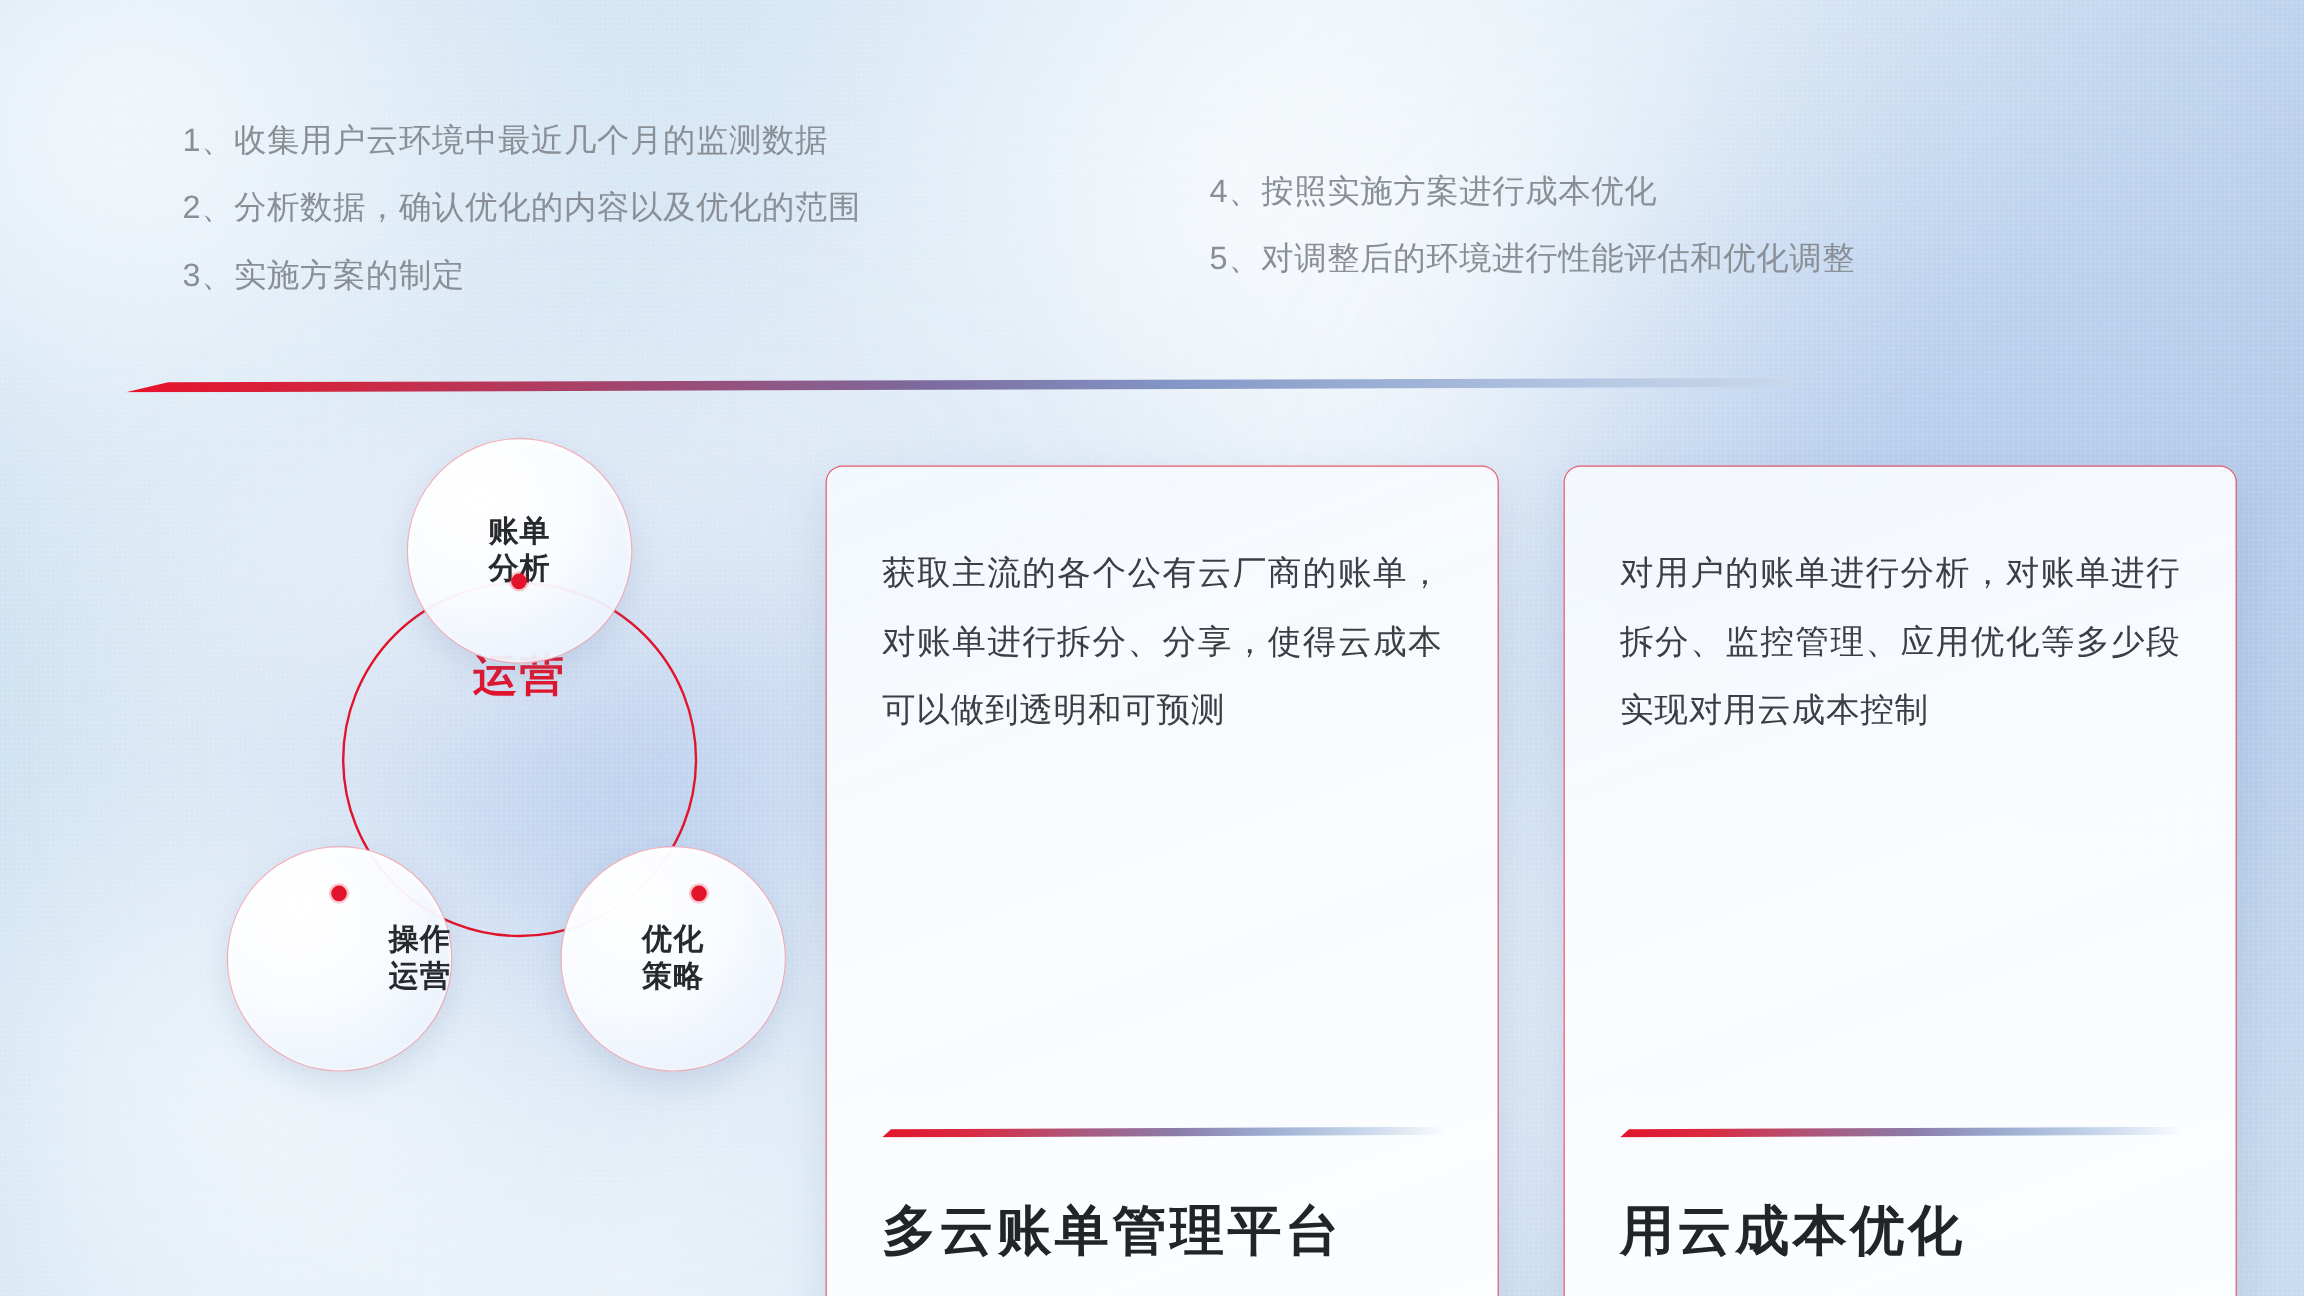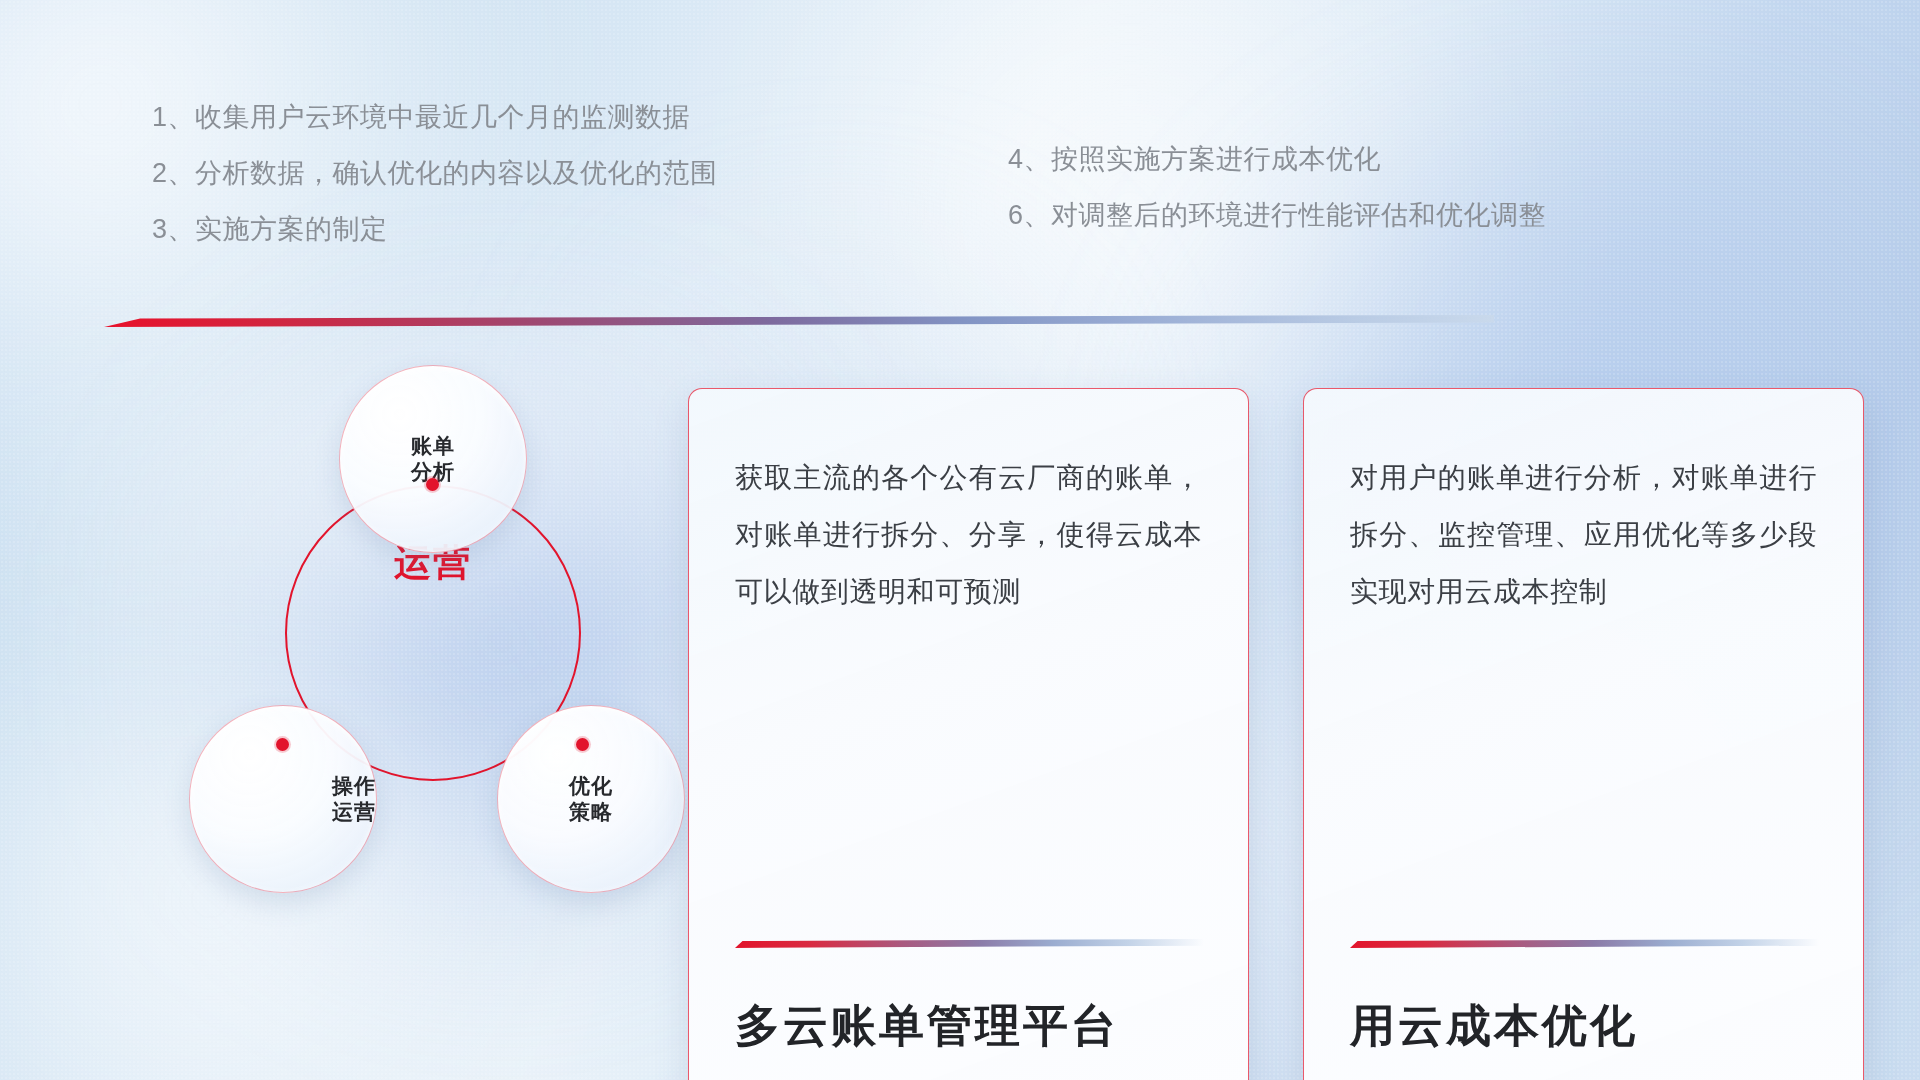--- a/index.html
+++ b/index.html
@@ -77,26 +77,26 @@
   .bubble{
     position:absolute;border-radius:50%;
     border:1px solid rgba(226,20,44,.32);
     box-sizing:border-box;
     background:
       radial-gradient(circle at 32% 26%, rgba(255,255,255,.99) 0%, rgba(250,252,255,.96) 44%, rgba(225,236,249,.93) 100%);
     box-shadow:0 10px 26px rgba(90,120,165,.18), inset 0 2px 6px rgba(255,255,255,.95);
     display:flex;align-items:center;justify-content:center;
   }
   .bubble .lbl{
-    font-size:21px;font-weight:700;color:#27292d;
+    font-size:25px;font-weight:700;color:#27292d;
     line-height:1.26;text-align:center;letter-spacing:1px;
   }
   .bTop{left:244px;top:15px;width:188px;height:188px;}
   .bBL{left:94px;top:355px;width:188px;height:188px;justify-content:flex-end;}
-  .bBR{left:402px;top:355px;width:188px;height:188px;}
+  .bBR{left:372px;top:355px;width:188px;height:188px;}
   .centerlbl{
     position:absolute;left:190px;top:190px;width:296px;
     text-align:center;font-size:37px;font-weight:700;color:#e2142c;
     line-height:1.22;letter-spacing:2px;
   }
   .dot{position:absolute;width:13px;height:13px;border-radius:50%;
        background:#e2142c;box-shadow:0 0 0 2px rgba(226,20,44,.22);}
   .dTop{left:331px;top:128px;}
   .dBL{left:181px;top:388px;}
   .dBR{left:481px;top:388px;}
@@ -146,21 +146,21 @@
 </div>
 
 <div id="steps">
   <div class="col colA">
     <div class="step">1、收集用户云环境中最近几个月的监测数据</div>
     <div class="step">2、分析数据，确认优化的内容以及优化的范围</div>
     <div class="step">3、实施方案的制定</div>
   </div>
   <div class="col colB">
     <div class="step">4、按照实施方案进行成本优化</div>
-    <div class="step">6、对调整后的环境进行性能评估和优化调整</div>
+    <div class="step">5、对调整后的环境进行性能评估和优化调整</div>
   </div>
 </div>
 
 <div id="topdiv">
   <div class="tri"></div>
 </div>
 
 <div id="venn">
   <div class="mainring"></div>
 

